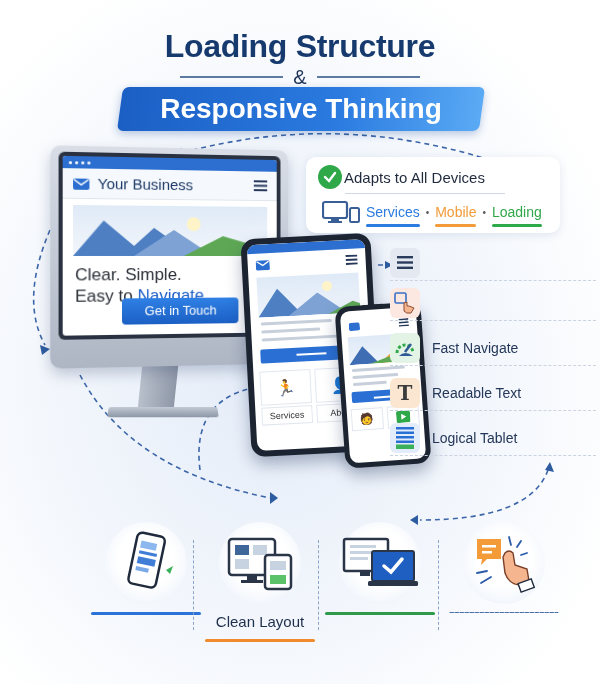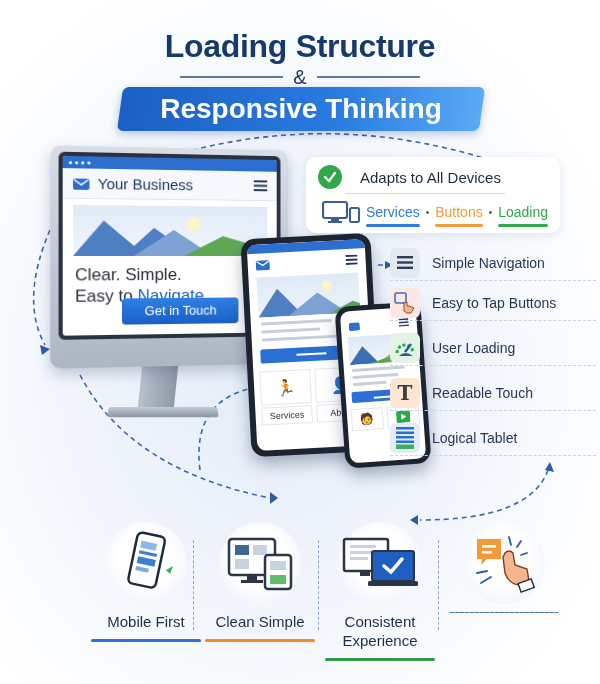--- a/index.html
+++ b/index.html
@@ -86,21 +86,21 @@
     background: #1d2431; border-radius: 14px; padding: 5px;
     transform: rotate(-4deg); box-shadow: 0 8px 16px rgba(30,50,90,0.35);
   }
   .notch { position: absolute; left: 28px; top: 0; width: 20px; height: 4px; background: #1d2431; border-radius: 0 0 4px 4px; z-index: 2; }
 
   
   .adapt-card {
     left: 306px; top: 157px; width: 254px; height: 76px; background: #fff;
     border-radius: 10px; box-shadow: 0 2px 10px rgba(40,70,130,0.12);
   }
-  .adapt-title { left: 318px; top: 165px; display: flex; align-items: center; gap: 18px; }
+  .adapt-title { left: 318px; top: 165px; display: flex; align-items: center; gap: 2px; }
   .check { width: 24px; height: 24px; border-radius: 50%; background: #2fa84a; display:flex; align-items:center; justify-content:center; }
   .adapt-title span { font-size: 15px; color: #1f2a3c; }
   .adapt-sep { left: 345px; top: 193px; width: 160px; height: 1px; background: #cfd8e5; }
   .dev-row { left: 322px; top: 200px; display: flex; align-items: center; gap: 6px; font-size: 14px; }
   .dev-row .sep { color: #555; font-size: 10px; }
   .u { position: relative; }
   .u::after { content:""; position:absolute; left:0; right:0; bottom:-7px; height:3px; border-radius:2px; background: currentColor; }
 
   .feature {
     left: 390px; width: 206px; height: 36px; display: flex; align-items: center; gap: 12px;
@@ -282,59 +282,57 @@
 <div class="abs adapt-sep"></div>
 <div class="abs dev-row">
   <svg width="38" height="24">
     <rect x="1" y="2" width="24" height="16" rx="2" fill="none" stroke="#3a5f97" stroke-width="2.2"></rect>
     <rect x="9" y="18" width="8" height="3" fill="#3a5f97"></rect>
       <rect x="6" y="21" width="14" height="2" fill="#3a5f97"></rect>
     <rect x="28" y="8" width="9" height="14" rx="1.5" fill="none" stroke="#3a5f97" stroke-width="2"></rect>
   </svg>
   <span class="u" style="color:#2b7be0;">Services</span>
   <span class="sep">•</span>
-  <span class="u" style="color:#f29b38;">Buttons</span>
+  <span class="u" style="color:#f29b38;">Mobile</span>
   <span class="sep">•</span>
   <span class="u" style="color:#2fa84a;">Loading</span>
 </div>
 
 <div class="abs feature" style="top:245px;">
   <div class="ficon" style="background:#e3e8f1;">
     <svg width="16" height="13">
         <rect y="0" width="16" height="2.4" fill="#2a3c5c"></rect>
         <rect y="5.3" width="16" height="2.4" fill="#2a3c5c"></rect>
         <rect y="10.6" width="16" height="2.4" fill="#2a3c5c"></rect>
       </svg>
   </div>
-  <span>Simple Navigation</span>
 </div>
 <div class="abs feature" style="top:285px;">
   <div class="ficon" style="background:#fde8e1;">
     <svg width="24" height="24">
         <rect x="2" y="2" width="11" height="10" rx="1.5" fill="none" stroke="#3a6fc4" stroke-width="1.6"></rect>
         <path d="M11 12 L11 20 Q13 23 18 22 L21 17 L16 15 L14 15 L14 11 Z" fill="#f4b58f" stroke="#8a4f33" stroke-width="1"></path>
       </svg>
   </div>
-  <span>Easy to Tap Buttons</span>
 </div>
 <div class="abs feature" style="top:330px;">
   <div class="ficon" style="background:#e3f4e6;">
     <svg width="22" height="22">
         <path d="M3 16 A8 8 0 1 1 19 16" fill="none" stroke="#2fa84a" stroke-width="3" stroke-dasharray="3 2"></path>
         <path d="M11 15 L17 7" stroke="#2f5a96" stroke-width="2.5"></path>
         <path d="M5 19 Q11 13 19 19" fill="#2f5a96"></path>
       </svg>
   </div>
-  <span>User Loading</span>
+  <span>Fast Navigate</span>
 </div>
 <div class="abs feature" style="top:375px;">
   <div class="ficon" style="background:#fbe6d2;">
     <span style="font-family:'DejaVu Serif',serif;font-size:20px;font-weight:700;color:#3b3b3b;">T</span>
   </div>
-  <span>Readable Touch</span>
+  <span>Readable Text</span>
 </div>
 <div class="abs feature" style="top:420px;">
   <div class="ficon" style="background:#e2ecfa;">
     <svg width="18" height="22">
         <rect y="0" width="18" height="2.5" fill="#2a6fd3"></rect>
         <rect y="4.5" width="18" height="2.5" fill="#2a6fd3"></rect>
         <rect y="9" width="18" height="2.5" fill="#2a6fd3"></rect>
         <rect y="13.5" width="18" height="2.5" fill="#2a6fd3"></rect>
         <rect y="17.5" width="18" height="4.5" fill="#3bb05a"></rect>
       </svg>
@@ -348,60 +346,55 @@
       <g transform="rotate(12 30 33)">
         <rect x="16" y="4" width="28" height="52" rx="5" fill="#fff" stroke="#1f2a3c" stroke-width="2.5"></rect>
         <rect x="21" y="12" width="16" height="7" fill="#8db8ef"></rect>
         <rect x="21" y="22" width="18" height="3" fill="#3f7dd6"></rect>
         <rect x="21" y="28" width="18" height="7" fill="#3f7dd6"></rect>
         <rect x="21" y="38" width="13" height="4" fill="#7aa9e8"></rect>
       </g>
       <path d="M50 40 L57 36 L54 44 Z" fill="#3bb05a"></path>
     </svg>
   </div>
-  <div class="badge-label">Mobile First</div>
   <div class="badge-underline" style="background:#2b73d8;"></div>
 </div>
 <div class="abs vsep" style="left:193px; top:540px;"></div>
 
 <div class="abs badge" style="left:200px; top:522px;">
   <div class="badge-circle">
     <svg width="70" height="60">
       <rect x="4" y="6" width="46" height="36" rx="3" fill="#fff" stroke="#2a3648" stroke-width="2.5"></rect>
       <rect x="10" y="12" width="14" height="10" fill="#3f6698"></rect>
       <rect x="28" y="12" width="14" height="10" fill="#c8d3e2"></rect>
       <rect x="10" y="26" width="14" height="10" fill="#c8d3e2"></rect>
       <rect x="22" y="42" width="10" height="5" fill="#2a3648"></rect>
         <rect x="16" y="47" width="22" height="3" fill="#2a3648"></rect>
       <rect x="40" y="22" width="26" height="34" rx="3" fill="#fff" stroke="#2a3648" stroke-width="2.5"></rect>
       <rect x="45" y="28" width="16" height="9" fill="#c8d3e2"></rect>
       <rect x="45" y="42" width="16" height="9" fill="#5cc26a"></rect>
     </svg>
   </div>
-  <div class="badge-label">Clean Simple</div>
+  <div class="badge-label">Clean Layout</div>
   <div class="badge-underline" style="background:#f08c2e;"></div>
 </div>
 <div class="abs vsep" style="left:318px; top:540px;"></div>
 
 <div class="abs badge" style="left:320px; top:522px;">
   <div class="badge-circle">
     <svg width="80" height="60">
       <rect x="4" y="6" width="44" height="32" rx="2" fill="#fff" stroke="#2a3648" stroke-width="2.5"></rect>
       <rect x="10" y="12" width="26" height="3" fill="#c8d3e2"></rect>
         <rect x="10" y="18" width="22" height="3" fill="#c8d3e2"></rect>
         <rect x="10" y="24" width="18" height="3" fill="#c8d3e2"></rect>
       <rect x="20" y="38" width="10" height="5" fill="#2a3648"></rect>
       <rect x="32" y="18" width="42" height="30" rx="2" fill="#1f5fc2" stroke="#2a3648" stroke-width="2"></rect>
       <path d="M44 33 L51 39 L62 26" stroke="#fff" stroke-width="3.5" fill="none" stroke-linecap="round"></path>
       <rect x="28" y="48" width="50" height="5" rx="1.5" fill="#2a3648"></rect>
     </svg>
-  </div>
-  <div class="badge-label">
-    <div>Consistent</div>
-    <div>Experience</div>
   </div>
   <div class="badge-underline" style="background:#2f9a49;"></div>
 </div>
 <div class="abs vsep" style="left:438px; top:540px;"></div>
 
 <div class="abs badge" style="left:444px; top:522px;">
   <div class="badge-circle">
     <svg width="70" height="64">
       <path d="M8 8 H32 V28 H18 L12 34 L13 28 H8 Z" fill="#f29b38"></path>
       <rect x="13" y="14" width="14" height="2.5" fill="#fff"></rect>

